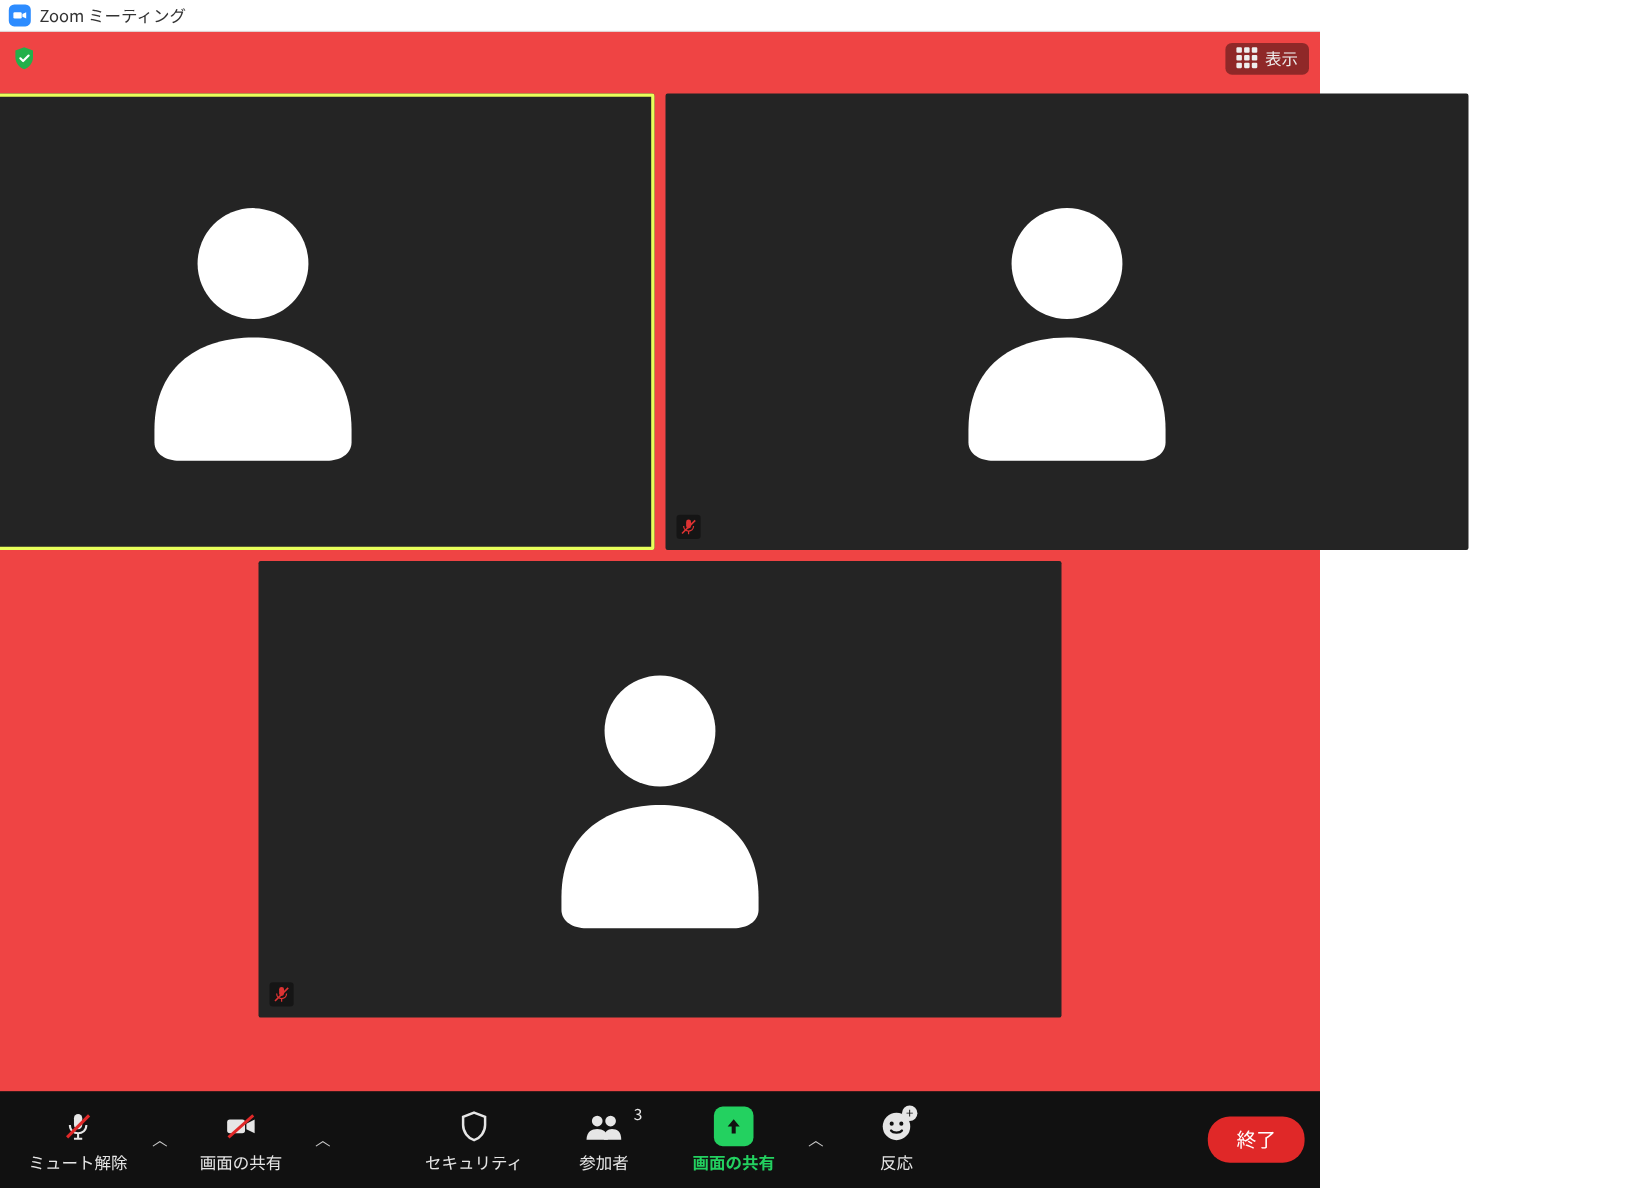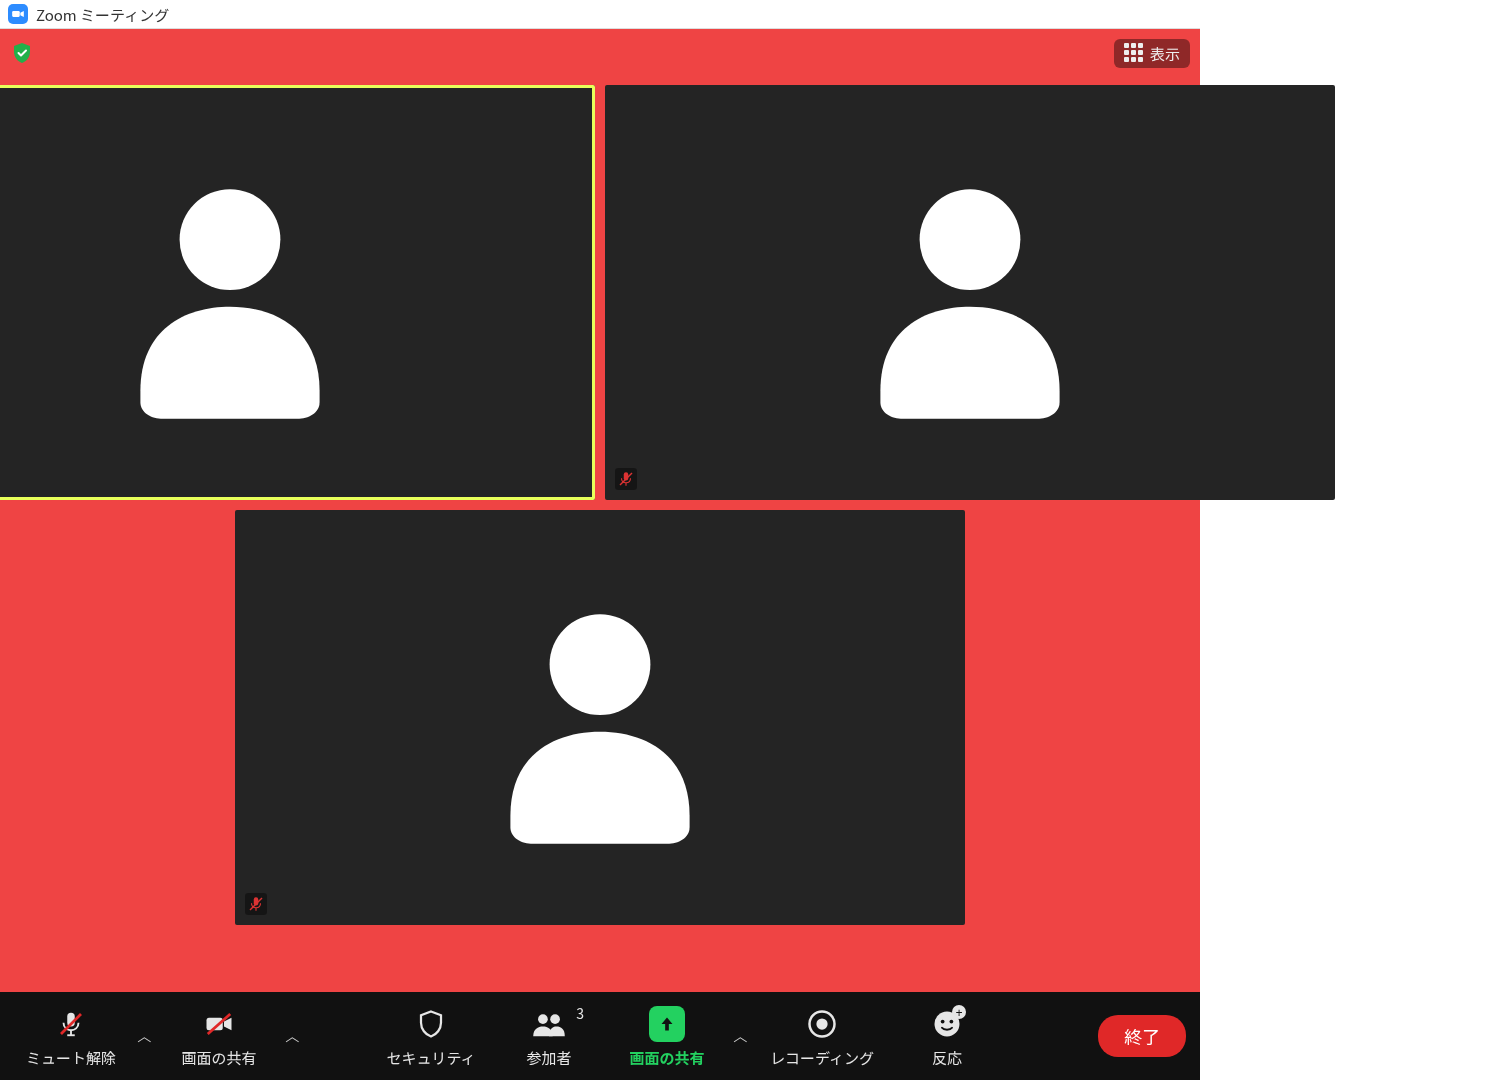--- a/index.html
+++ b/index.html
@@ -184,29 +184,20 @@
           <div class="share-btn">
               <svg viewBox="0 0 24 24" width="22" height="22">
                 <path d="M12 5 L18 12 H14 V19 H10 V12 H6 Z" fill="#111"></path>
               </svg>
             </div>
         </div>
         <div class="label">画面の共有</div>
       </div>
       <div class="chevron" style="transform: rotate(90deg);">〈</div>
 
-      <div class="tb-item">
-        <div class="tb-icon">
-          <svg viewBox="0 0 24 24" width="30" height="30">
-              <circle cx="12" cy="12" r="10" fill="none" stroke="#e6e6e6" stroke-width="2"></circle>
-              <circle cx="12" cy="12" r="4.5" fill="#e6e6e6"></circle>
-            </svg>
-        </div>
-        <div class="label">レコーディング</div>
-      </div>
 
       <div class="tb-item">
         <div class="tb-icon" style="position:relative;">
           <svg viewBox="0 0 24 24" width="30" height="30">
               <circle cx="12" cy="12" r="10" fill="#e6e6e6"></circle>
               <circle cx="8.5" cy="10" r="1.5" fill="#111"></circle>
               <circle cx="15.5" cy="10" r="1.5" fill="#111"></circle>
               <path d="M8 15 C9.5 17 14.5 17 16 15" stroke="#111" stroke-width="1.6" fill="none" stroke-linecap="round"></path>
             </svg>
           <div class="plus-badge">+</div>

